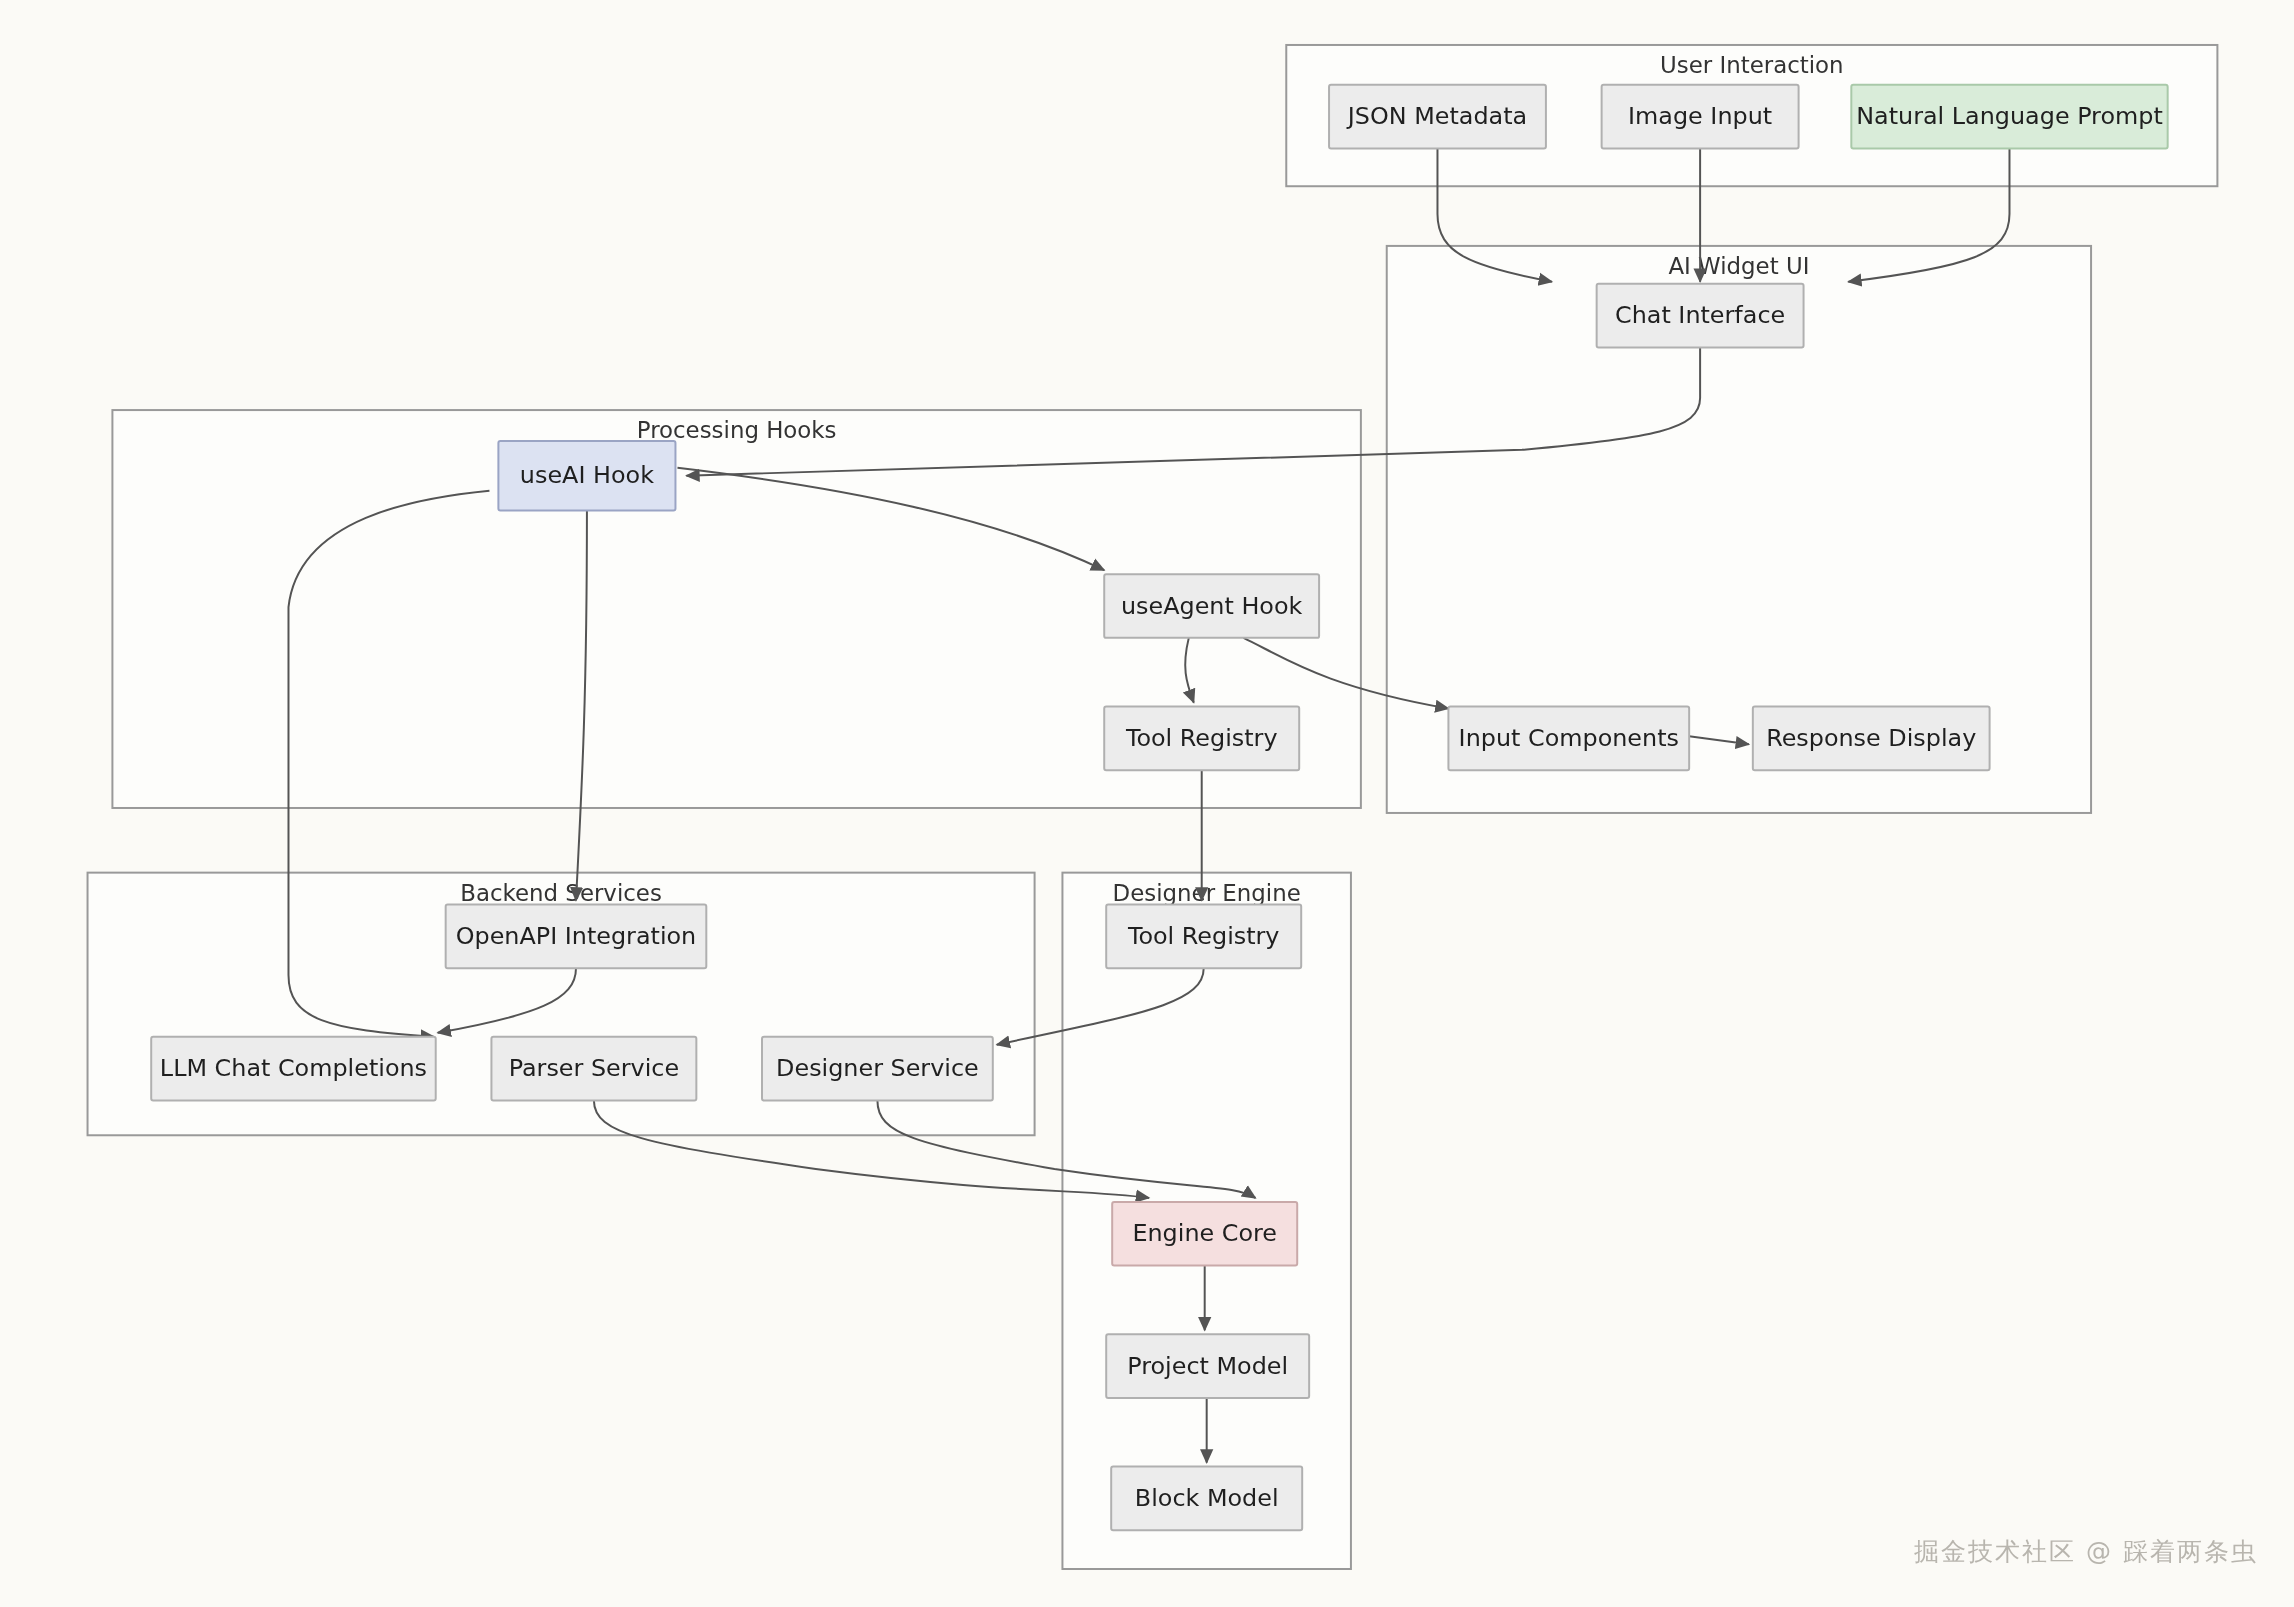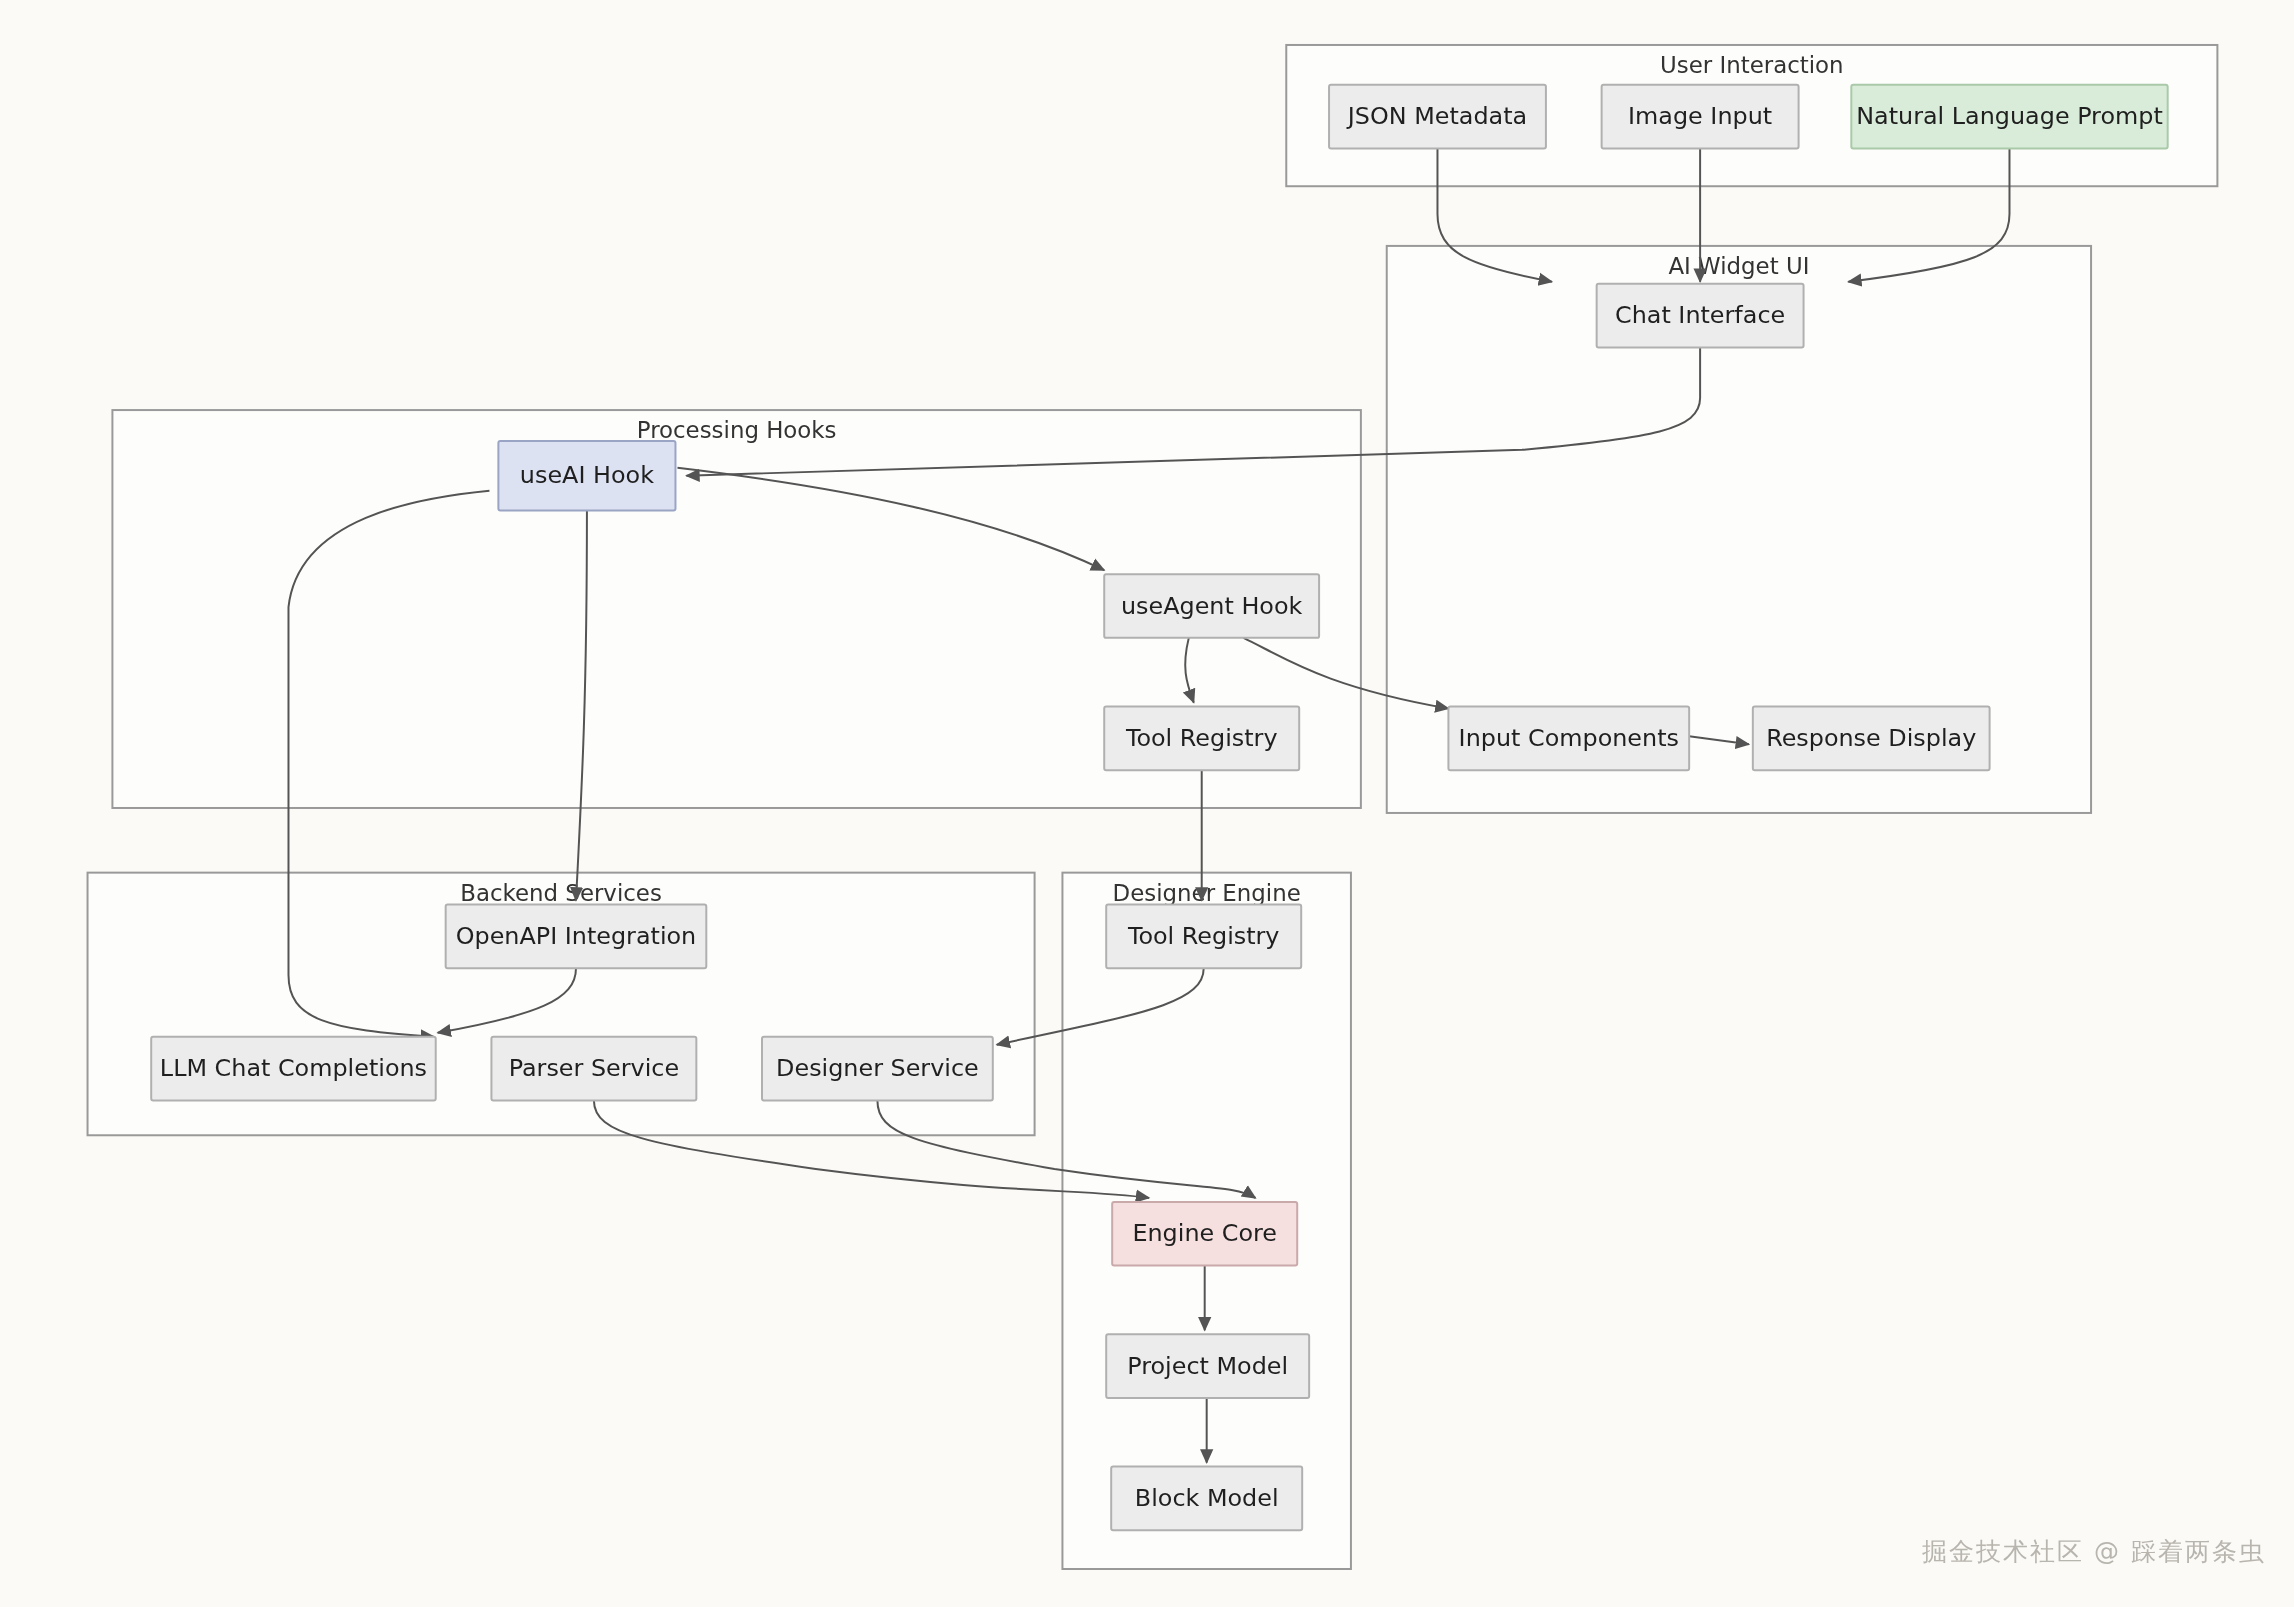--- a/index.html
+++ b/index.html
@@ -59,21 +59,21 @@
     text-anchor: middle;
     dominant-baseline: middle;
   }
   .edge-path {
     fill: none;
     stroke: #545454;
     stroke-width: 2;
   }
   .watermark {
     position: absolute;
-    right: 28px;
+    right: 36px;
     bottom: 40px;
     font-family: "DejaVu Sans", sans-serif;
     font-size: 25px;
     color: #b8b5ae;
     letter-spacing: 2px;
     white-space: nowrap;
     user-select: none;
   }
 </style>
 </head>

